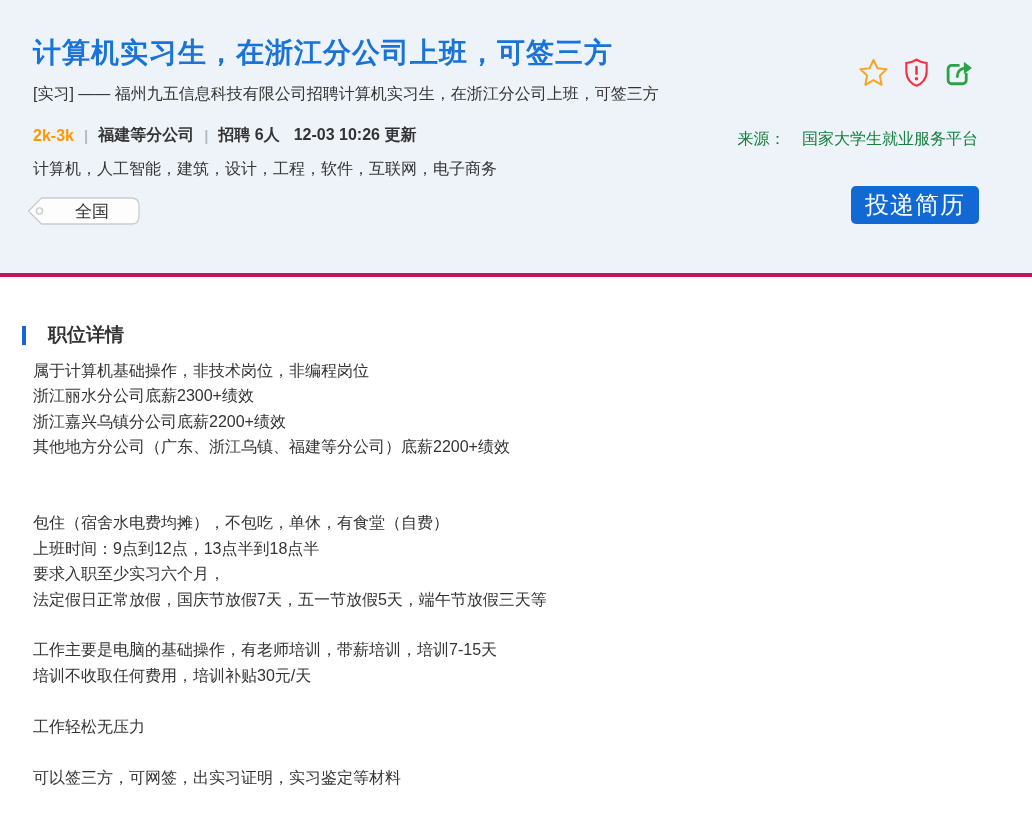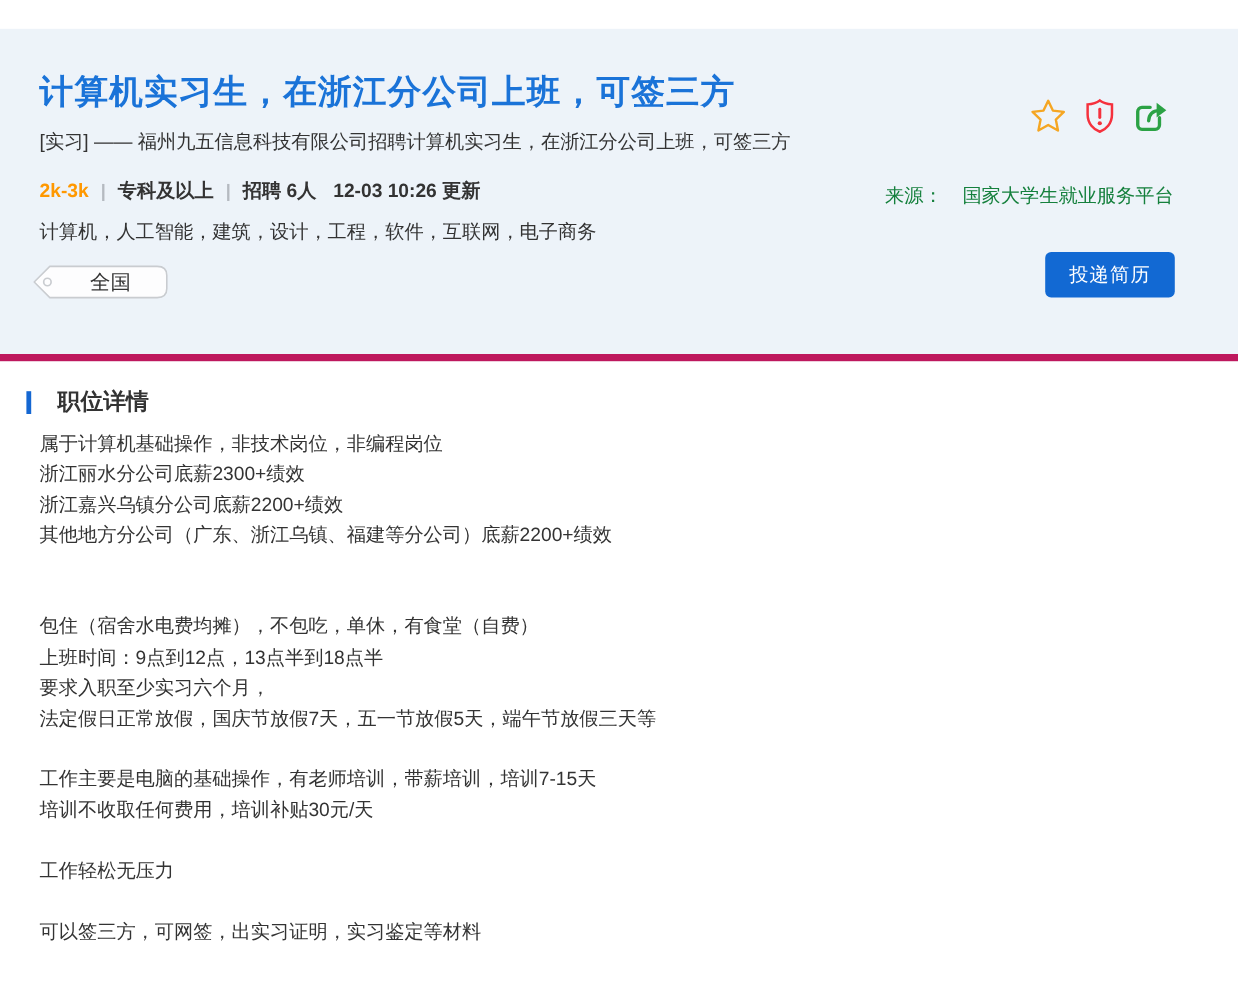--- a/index.html
+++ b/index.html
@@ -7,21 +7,21 @@
     width:1032px; height:824px;
     background:#ffffff;
     font-family:"Liberation Sans","DejaVu Sans",sans-serif;
     color:#333333;
   }
   .page { position:relative; width:1032px; height:824px; overflow:hidden; background:#ffffff; }
 
   
   .job-header {
     position:absolute; top:0; left:0; width:1032px; height:277px;
-    background:#edf3f9; border-bottom:6px solid #be185d; box-sizing:border-box;margin-top:24px;
+    background:#edf3f9; border-bottom:4px solid #be185d; box-sizing:border-box;
   }
   .job-title {
     position:absolute; left:33px; top:34px;
     font-size:28px; font-weight:bold; color:#1a73d8; letter-spacing:1px;
     margin:0; white-space:nowrap;
   }
   .header-actions {
     position:absolute; top:58px; right:58px;
     display:flex; align-items:center; gap:13px;
   }
@@ -49,23 +49,23 @@
   .location-tag { position:absolute; left:27px; top:196px; width:114px; height:30px; }
   .location-tag svg { position:absolute; left:0; top:0; }
   .location-tag .tag-text {
     position:absolute; left:0; top:0; width:114px; height:30px;
     display:flex; align-items:center; justify-content:center;
     padding-left:16px; box-sizing:border-box;
     font-size:17px; color:#333;
   }
   .apply-btn {
     position:absolute; top:186px; right:53px;
-    width:108px; height:38px;
+    width:128px; height:38px;
     background:#1269d3; color:#ffffff;
-    font-size:16px; font-family:inherit;
+    font-size:24px; font-family:inherit;
     border:none; border-radius:5px; cursor:pointer;
     letter-spacing:1px;
   }
 
   
   .section-head {
     position:absolute; left:22px; top:312px;
     display:flex; align-items:center;
   }
   .section-bar { width:4px; height:19px; background:#1467d2; margin-right:12px; }
@@ -112,21 +112,21 @@
           </svg>
         </span>
       </button>
     </div>
 
     <div class="job-subtitle">[实习] —— 福州九五信息科技有限公司招聘计算机实习生，在浙江分公司上班，可签三方</div>
 
     <div class="meta-row">
       <span class="meta-salary">2k-3k</span>
       <span class="meta-sep">|</span>
-      <span>专科及以上</span>
+      <span>福建等分公司</span>
       <span class="meta-sep">|</span>
       <span>招聘 6人</span>
       <span class="meta-updated">12-03 10:26 更新</span>
     </div>
 
     <div class="source-row">
       <span>来源：</span>
       <span class="source-value">国家大学生就业服务平台</span>
     </div>
 

